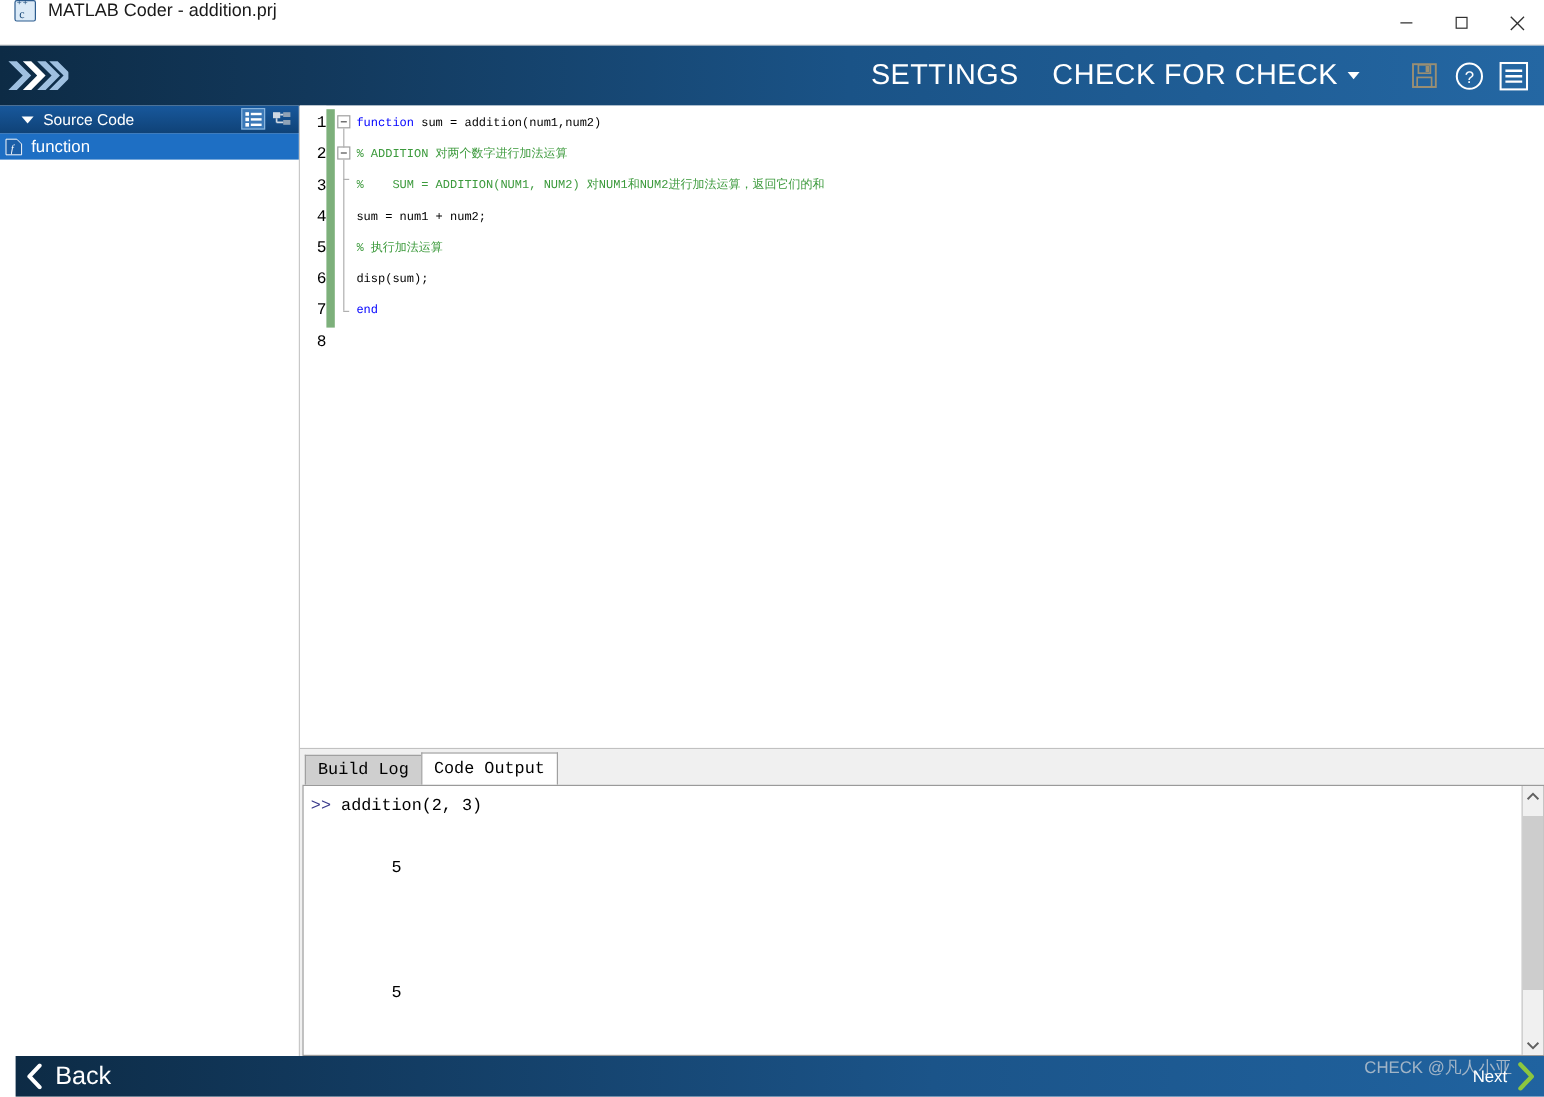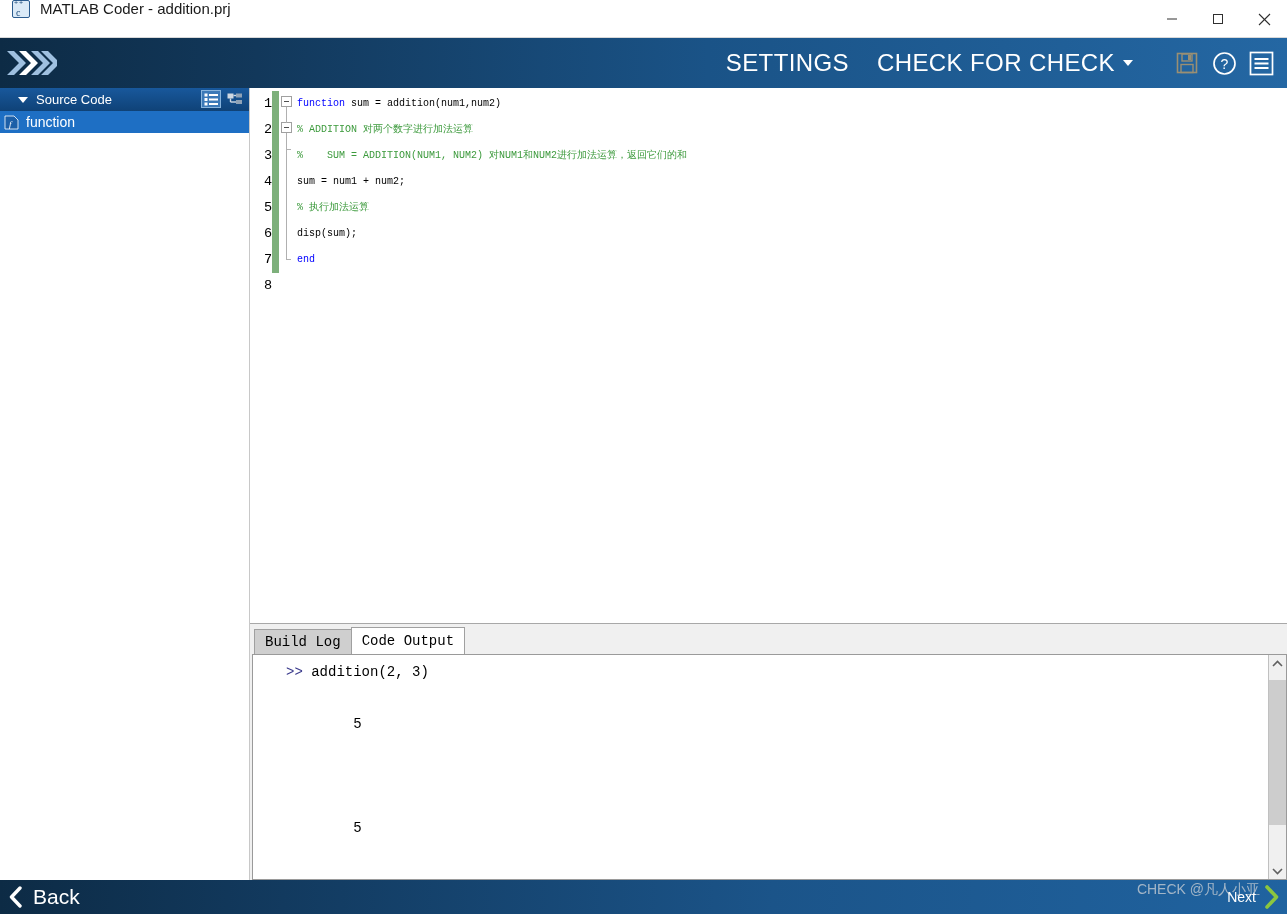--- a/index.html
+++ b/index.html
@@ -249,21 +249,20 @@
   .tab.inactive { background: #cfcfcf; }
   .tab.active { background: #ffffff; height: 27px; }
 
   .outwrap {
     flex: 1 1 auto;
     display: flex;
     background: #ffffff;
     border: 1px solid #9a9a9a;
     margin: 0 0 0 2px;
     min-height: 0;
-    padding-left: 27px;
   }
   .output {
     flex: 1 1 auto;
     font-family: "Liberation Mono", monospace;
     font-size: 14px;
     line-height: 26px;
     white-space: pre;
     padding: 4px 0 0 6px;
     color: #000000;
     overflow: hidden;
@@ -290,20 +289,21 @@
     background: #cdcdcd;
   }
 
   
   .footer {
     height: 34px; min-height: 34px;
     background: linear-gradient(to right, #0d2b45 0%, #123a5f 22%, #1b5489 60%, #2063a0 100%);
     display: flex; align-items: center;
     position: relative;
     color: #ffffff;
+    margin-left: 13px;
   }
   .nav-back {
     display: flex; align-items: center;
     padding-left: 8px;
     font-size: 21px;
     color: #ffffff;
   }
   .nav-next {
     position: absolute; right: 6px; top: 0;
     height: 34px;

